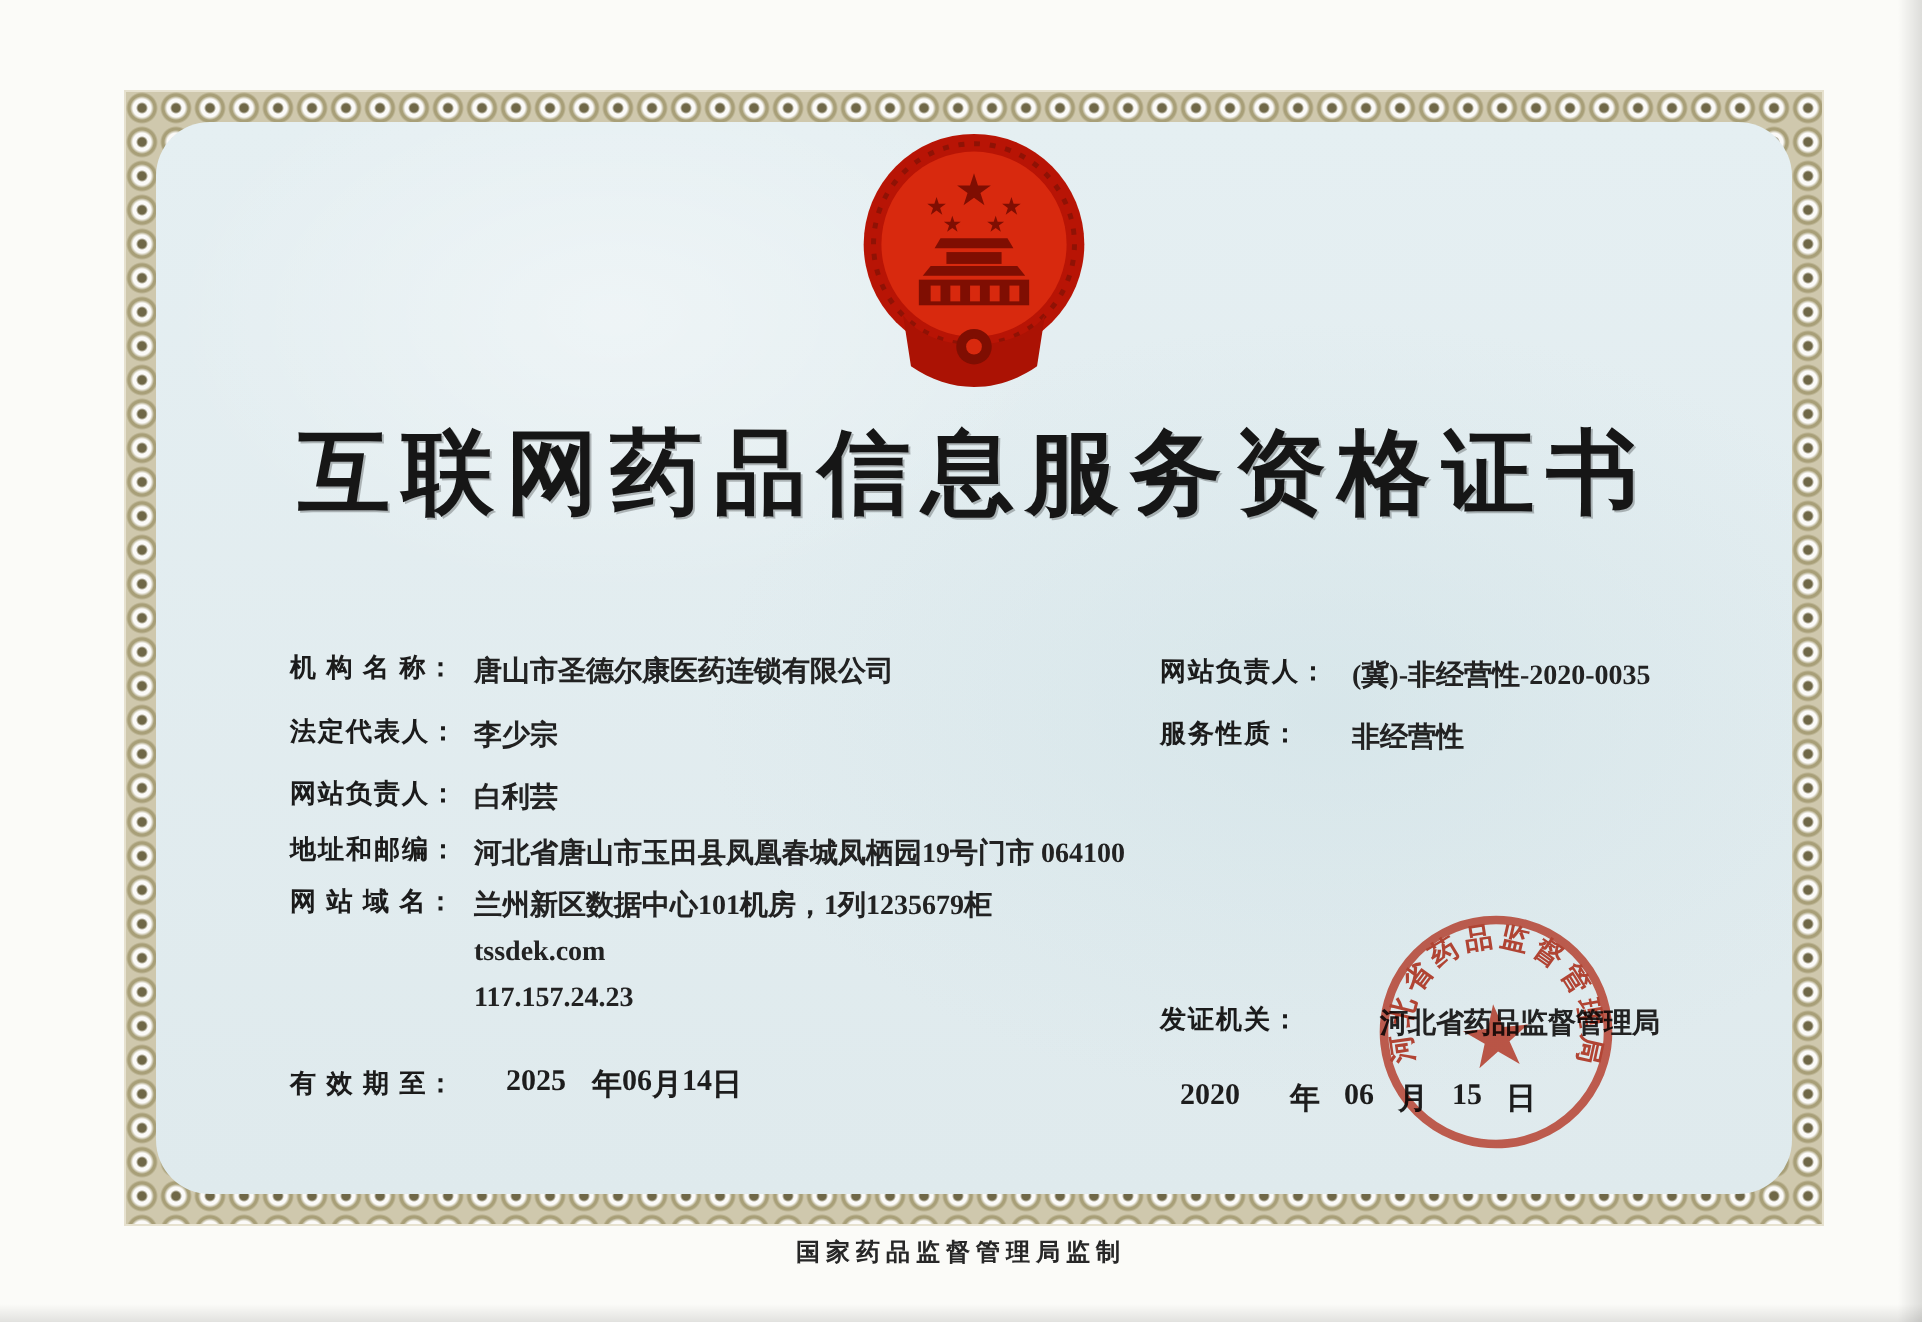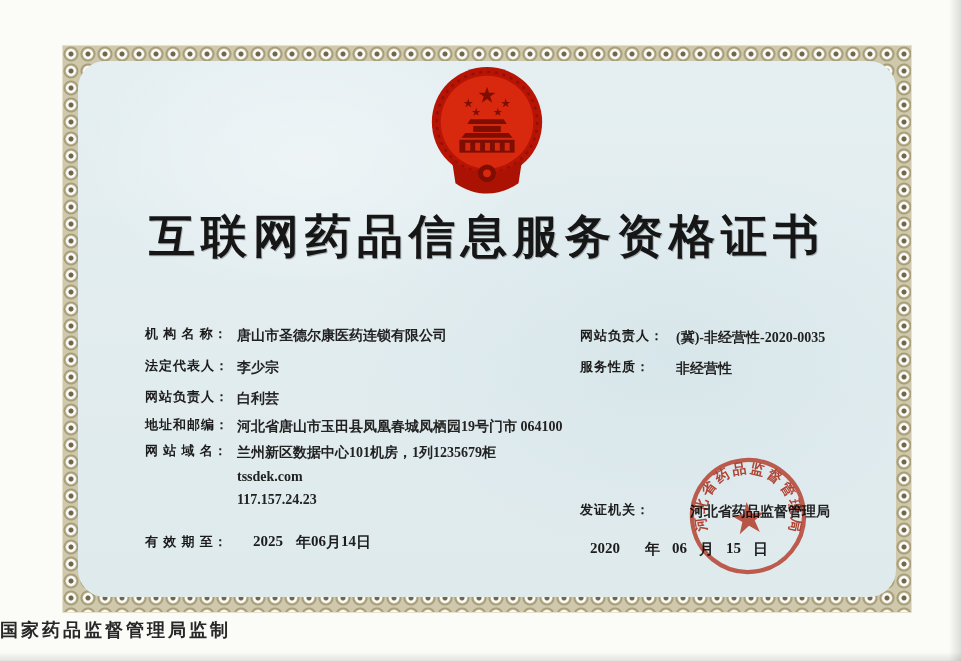--- a/index.html
+++ b/index.html
@@ -53,22 +53,22 @@
   .col-right-label{left:502px;}
   .col-right-value{left:585px;margin-left:13px;}
   .domain-lines div{margin-bottom:7px;}
   .date-row{position:absolute;display:flex;gap:0;z-index:2;
     font-size:15px;font-weight:700;color:#1d1d1d;white-space:nowrap;}
   .date-row span:first-child{margin-right:13px;}
   .date-row.right{gap:12px;}
   .seal{position:absolute;left:600px;top:385px;width:140px;height:140px;
     z-index:3;mix-blend-mode:multiply;opacity:.92;transform:rotate(-6deg);}
   .footer{
-    position:absolute;top:618px;left:0;width:100%;
-    font-size:18px;font-weight:700;letter-spacing:3px;color:#272727;
+    position:absolute;top:618px;left:0;width:100%;text-align:center;
+    font-size:12px;font-weight:700;letter-spacing:3px;color:#272727;
   }
 </style>
 </head>
 <body>
 
 <div class="page">
 
   <div class="frame">
     <div class="paper">
 

